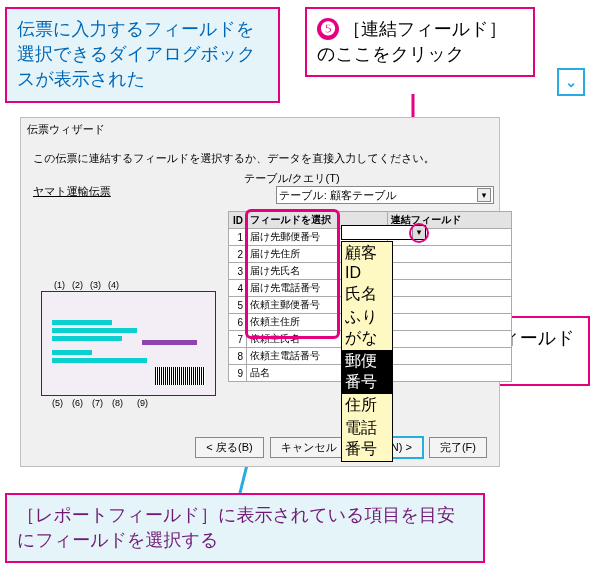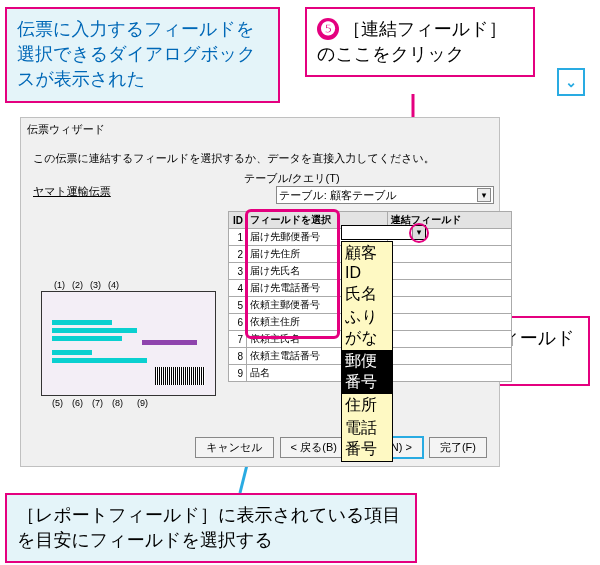--- a/index.html
+++ b/index.html
@@ -2,21 +2,21 @@
 <html><head>
 <meta charset="utf-8">
 <style>
   * { box-sizing: border-box; margin: 0; padding: 0; }
   body { font-family: "MS PGothic", sans-serif; font-size: 12px; width: 600px; height: 565px; position: relative; background: #fff; }
   .callout { position: absolute; border: 2px solid; padding: 8px 10px; font-size: 18px; line-height: 1.4; font-weight: 500; background: #fff; }
   .callout .num { display: inline-block; width: 22px; height: 22px; border-radius: 50%; background: #e4007f; color: #fff; text-align: center; line-height: 22px; font-weight: bold; margin-right: 4px; }
   #cb1 { top: 7px; left: 5px; width: 275px; border-color: #e4007f; background: #e4f4f9; color: #0068b7; }
   #cb2 { top: 7px; left: 305px; width: 230px; border-color: #e4007f; }
   #cb3 { top: 316px; left: 445px; width: 145px; border-color: #e4007f; }
-  #cb4 { top: 493px; left: 5px; width: 412px; border-color: #e4007f; background: #e4f4f9; color: #000000; }
+  #cb4 { top: 493px; left: 5px; width: 480px; border-color: #e4007f; background: #e4f4f9; color: #701a75; }
   #icon-chev { position: absolute; top: 68px; left: 557px; width: 28px; height: 28px; border: 2px solid #29abe2; background: #fff; display: flex; align-items: center; justify-content: center; }
   #icon-chev span { font-size: 14px; color: #29abe2; font-weight: bold; }
   svg.leader { position: absolute; top:0; left:0; pointer-events:none; }
 
   .wiz { position: absolute; top: 117px; left: 20px; width: 480px; height: 350px; border: 1px solid #c0c0c0; background: #f0f0f0; }
   .wiz-title { padding: 4px 6px; font-size: 11px; }
   .wiz-body { padding: 10px 12px; position: relative; height: 290px; }
   .wiz-msg { font-size: 11px; margin-bottom: 18px; }
   .wiz-left-label { font-size: 11px; margin-top: 12px; text-decoration: underline; }
   .wiz-tq-label { position: absolute; top: 30px; left: 223px; font-size:11px; }
@@ -165,18 +165,18 @@
         <div class="it">顧客ID</div>
         <div class="it">氏名</div>
         <div class="it">ふりがな</div>
         <div class="it sel">郵便番号</div>
         <div class="it">住所</div>
         <div class="it">電話番号</div>
       </div>
   </div>
 
   <div class="wiz-btns">
+    <button>&lt; 戻る(B)</button>
     <button>キャンセル</button>
-    <button>&lt; 戻る(B)</button>
     <button class="active">次へ(N) &gt;</button>
     <button>完了(F)</button>
   </div>
 </div>
 
 </body></html>

